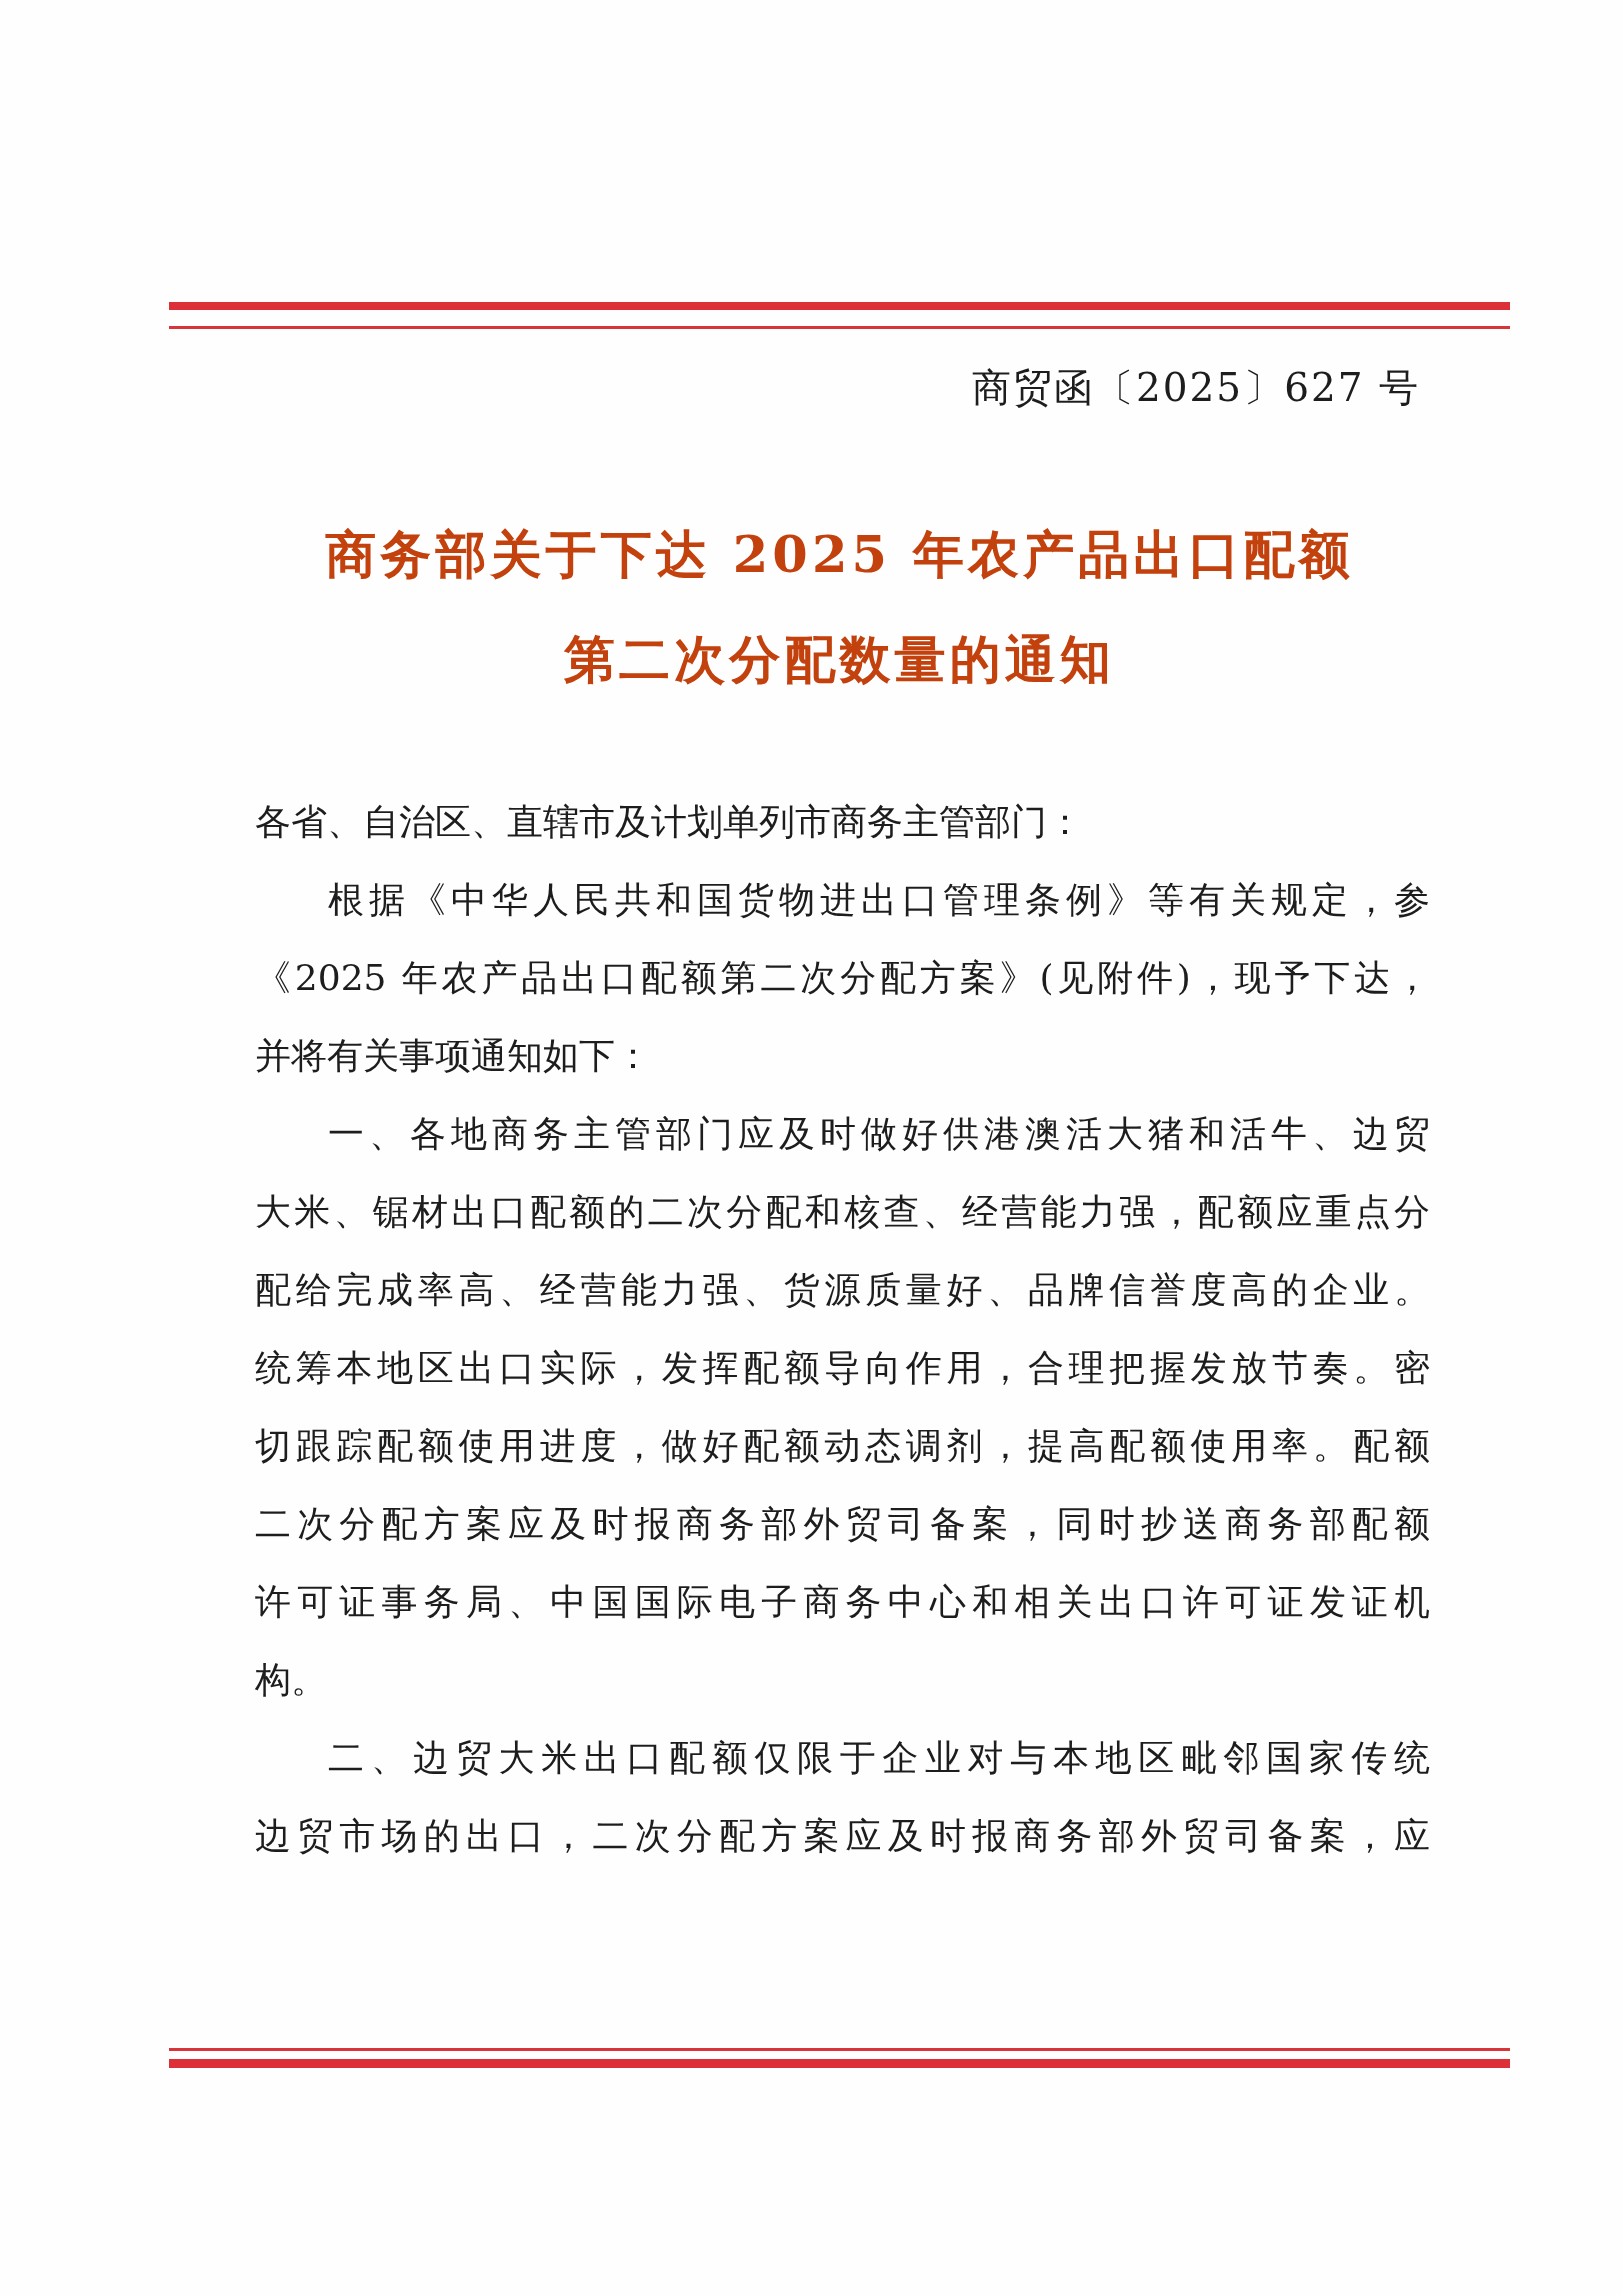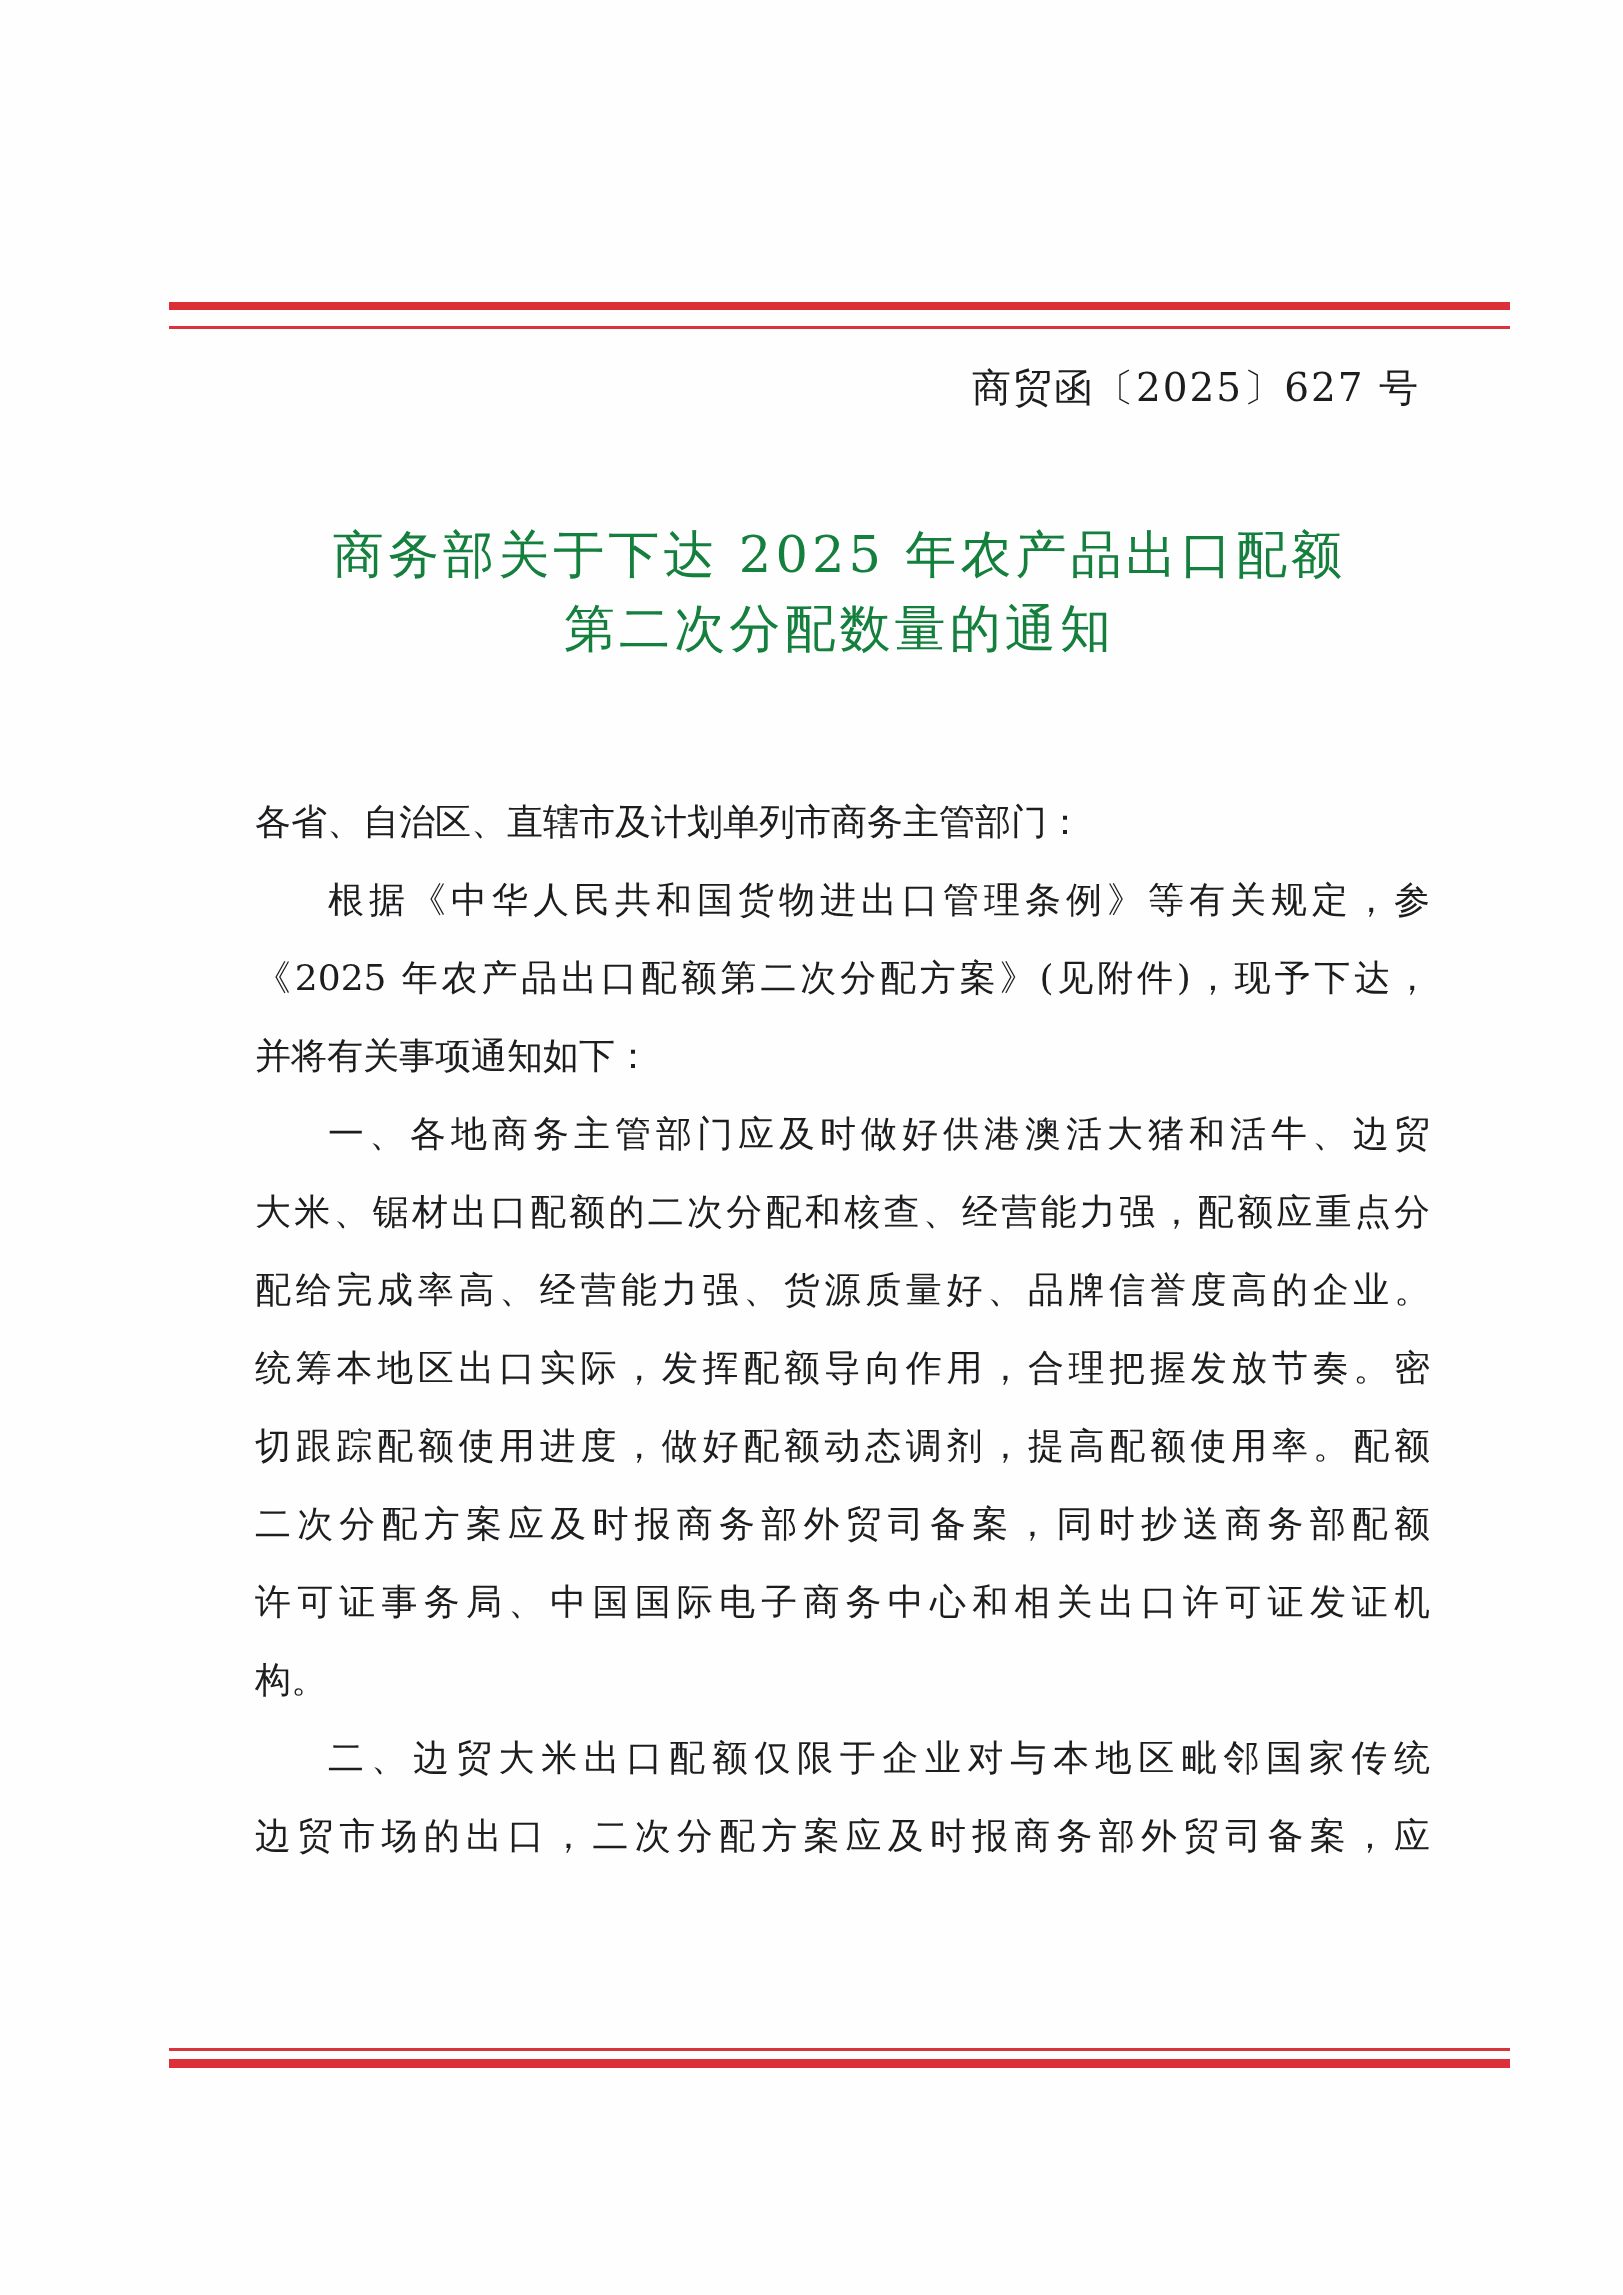--- a/index.html
+++ b/index.html
@@ -37,27 +37,27 @@
     color:#1d1d1f;
     letter-spacing:2px;
     white-space:nowrap;
   }
   
   .title{
     position:absolute;left:169px;right:114px;
     margin:0;
     text-align:center;
     font-size:51px;
-    font-weight:400;
-    color:#15803d;
+    font-weight:700;
+    color:#c2410c;
     letter-spacing:4.1px;
     white-space:nowrap;
   }
   .t1{top:521px;}
-  .t2{top:595px;}
+  .t2{top:626px;}
   
   .body{
     position:absolute;
     left:223px;right:194px;top:783px;
     color:#1d1d1f;
   }
   .bline{
     height:78px;
     line-height:78px;
     font-size:36px;

